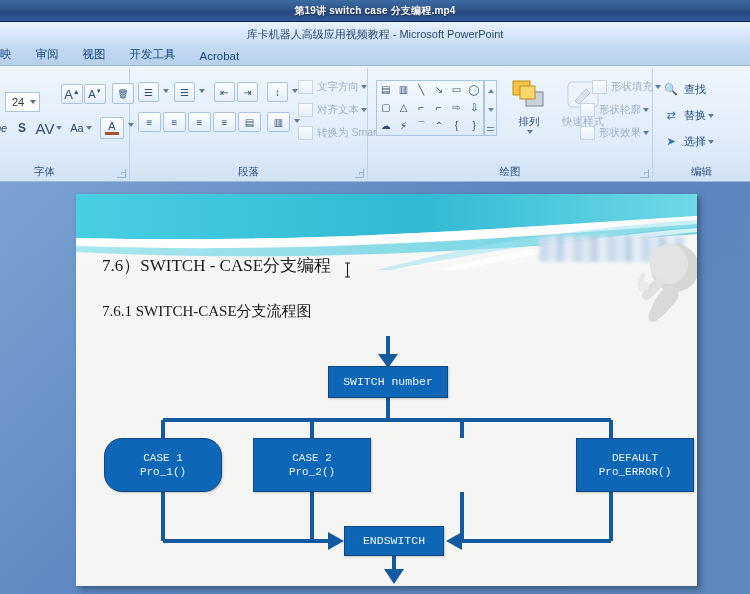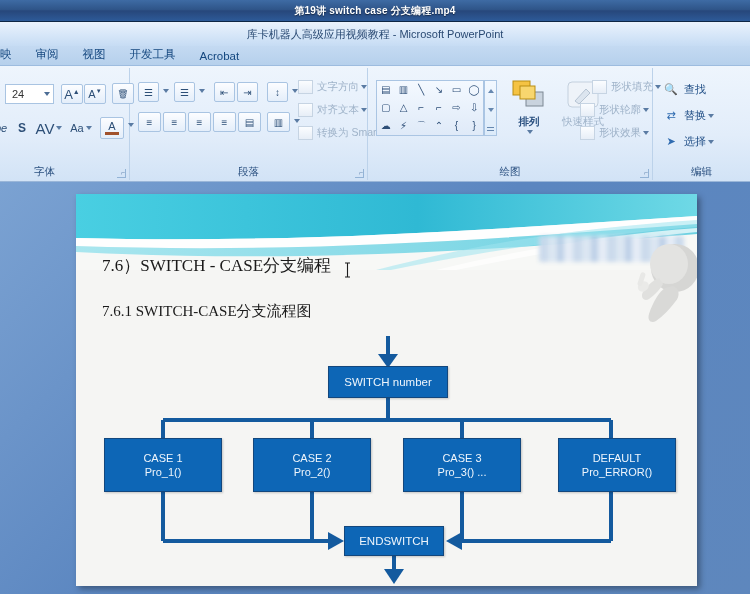--- a/index.html
+++ b/index.html
@@ -96,21 +96,21 @@
     cursor: default;
   }
   .ibtn.framed {
     border: 1px solid #a9c4e2;
     background: linear-gradient(to bottom,#fcfdff,#e4eefa);
   }
 
   
   #g-font { left: -40px; width: 170px; }
   .fontsize-box {
-    position: absolute; left: 45px; top: 16px; width: 49px; height: 20px;
+    position: absolute; left: 45px; top: 24px; width: 35px; height: 20px;
     border: 1px solid #a9c4e2; background: #fff;
     font-size: 11px; color: #333; display: flex; align-items: center; padding-left: 6px;
   }
   .combo-arrow {
     position: absolute; right: 3px; top: 50%; transform: translateY(-50%);
     width: 0; height: 0; border-left: 3px solid transparent; border-right: 3px solid transparent;
     border-top: 4px solid #4c6d95;
   }
   .small-arrow {
     width: 0; height: 0; border-left: 3px solid transparent; border-right: 3px solid transparent;
@@ -214,32 +214,32 @@
   .figure3d { position: absolute; right: -4px; top: 46px; width: 72px; height: 92px; }
 
   
   .flow { position: absolute; left: 0; top: 0; width: 621px; height: 392px; }
   .fbox {
     position: absolute;
     background: #0d66b6;
     border: 1px solid #13477d;
     color: #eef5fc;
     display: flex; flex-direction: column; align-items: center; justify-content: center;
-    font-family: Liberation Sans, sans-serif;
+    font-family: Liberation Mono, monospace;
     font-size: 11px; line-height: 1.28;
     text-align: center;
     box-shadow: 1px 1px 2px rgba(0,0,0,.2);
   }
   .fbox.switch { left: 252px; top: 172px; width: 120px; height: 32px; font-size: 11.5px; }
   .fbox.endsw  { left: 268px; top: 332px; width: 100px; height: 30px; font-size: 11.5px; }
   .fbox.case   { top: 244px; width: 118px; height: 54px; }
-  .c1 { left: 28px; }
+  .c1 { left: 28px; border-radius: 18px; }
   .c2 { left: 177px; }
   .c3 { left: 327px; }
-  .c4 { left: 482px; }
+  .c4 { left: 500px; }
 
   .cursor-ibeam {
     position: absolute; left: 268px; top: 68px;
     width: 7px; height: 16px;
   }
 </style>
 </head>
 <body>
 
 <div id="app">
@@ -396,21 +396,21 @@
           <span class="shape-cell">⌃</span>
           <span class="shape-cell">{</span>
           <span class="shape-cell">}</span>
         </div>
         <div class="gallery-scroll">
           <span class="gs-tri-up"></span>
           <span class="gs-tri-dn"></span>
           <span class="gs-bar"></span>
         </div>
 
-        <div class="bigbtn" style="left:134px;font-weight:bold;">
+        <div class="bigbtn" style="left:134px;">
           <span class="gl">
             <svg width="34" height="30" viewBox="0 0 34 30">
               <rect x="1" y="1" width="17" height="14" fill="#f5c343" stroke="#b98d13"></rect>
               <rect x="14" y="12" width="17" height="14" fill="#c9d3de" stroke="#7d8894"></rect>
               <rect x="8" y="6" width="15" height="13" fill="#f8d66e" stroke="#b98d13"></rect>
             </svg>
           </span>
           <span class="cap">排列</span>
           <span class="dd small-arrow"></span>
         </div>
@@ -553,24 +553,20 @@
             </div>
 
             <div class="fbox case c1">
               <span>CASE 1</span>
               <span>Pro_1()</span>
             </div>
             <div class="fbox case c2">
               <span>CASE 2</span>
               <span>Pro_2()</span>
             </div>
-            <div class="fbox case c3">
-              <span>CASE 3</span>
-              <span>Pro_3() ...</span>
-            </div>
             <div class="fbox case c4">
               <span>DEFAULT</span>
               <span>Pro_ERROR()</span>
             </div>
 
             <div class="fbox endsw">
               <span>ENDSWITCH</span>
             </div>
           </div>
 

